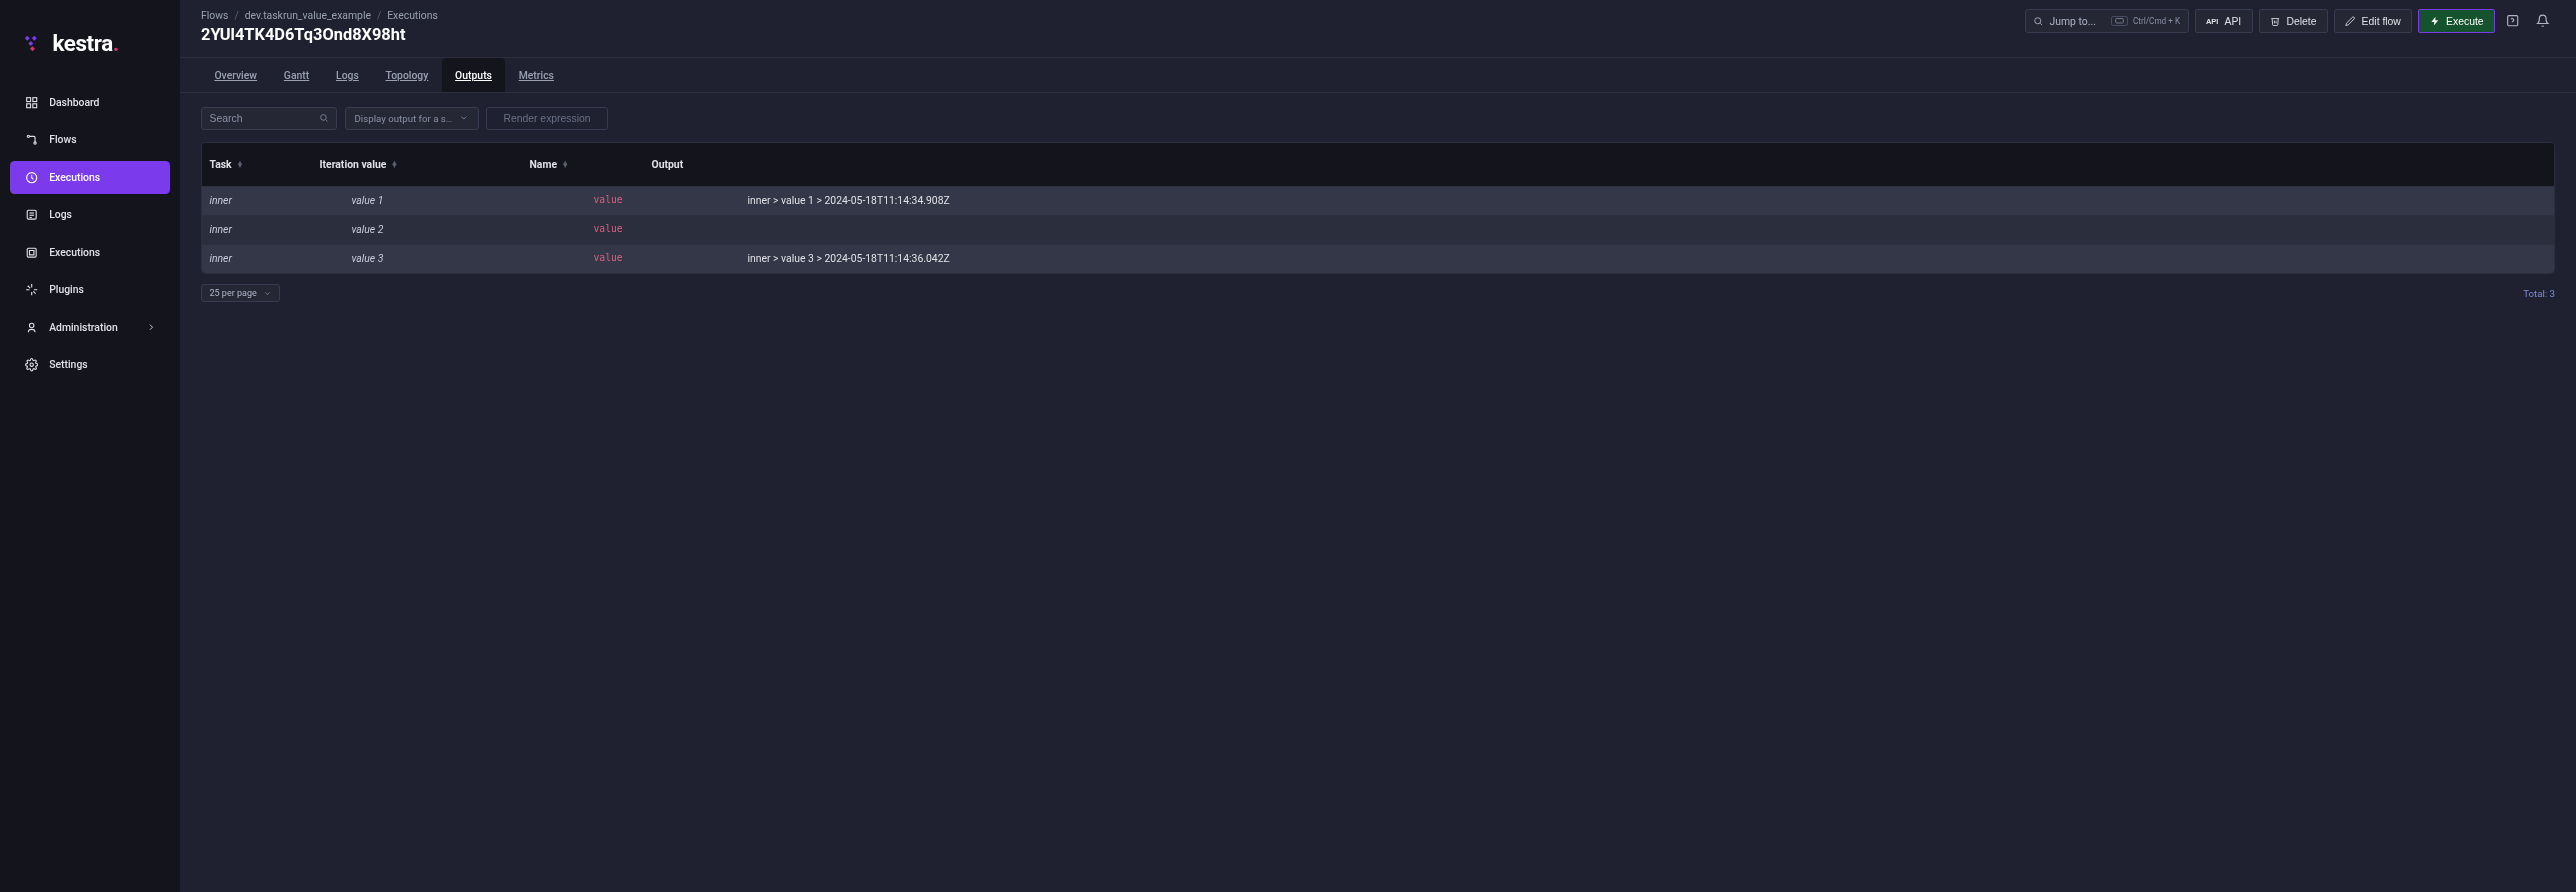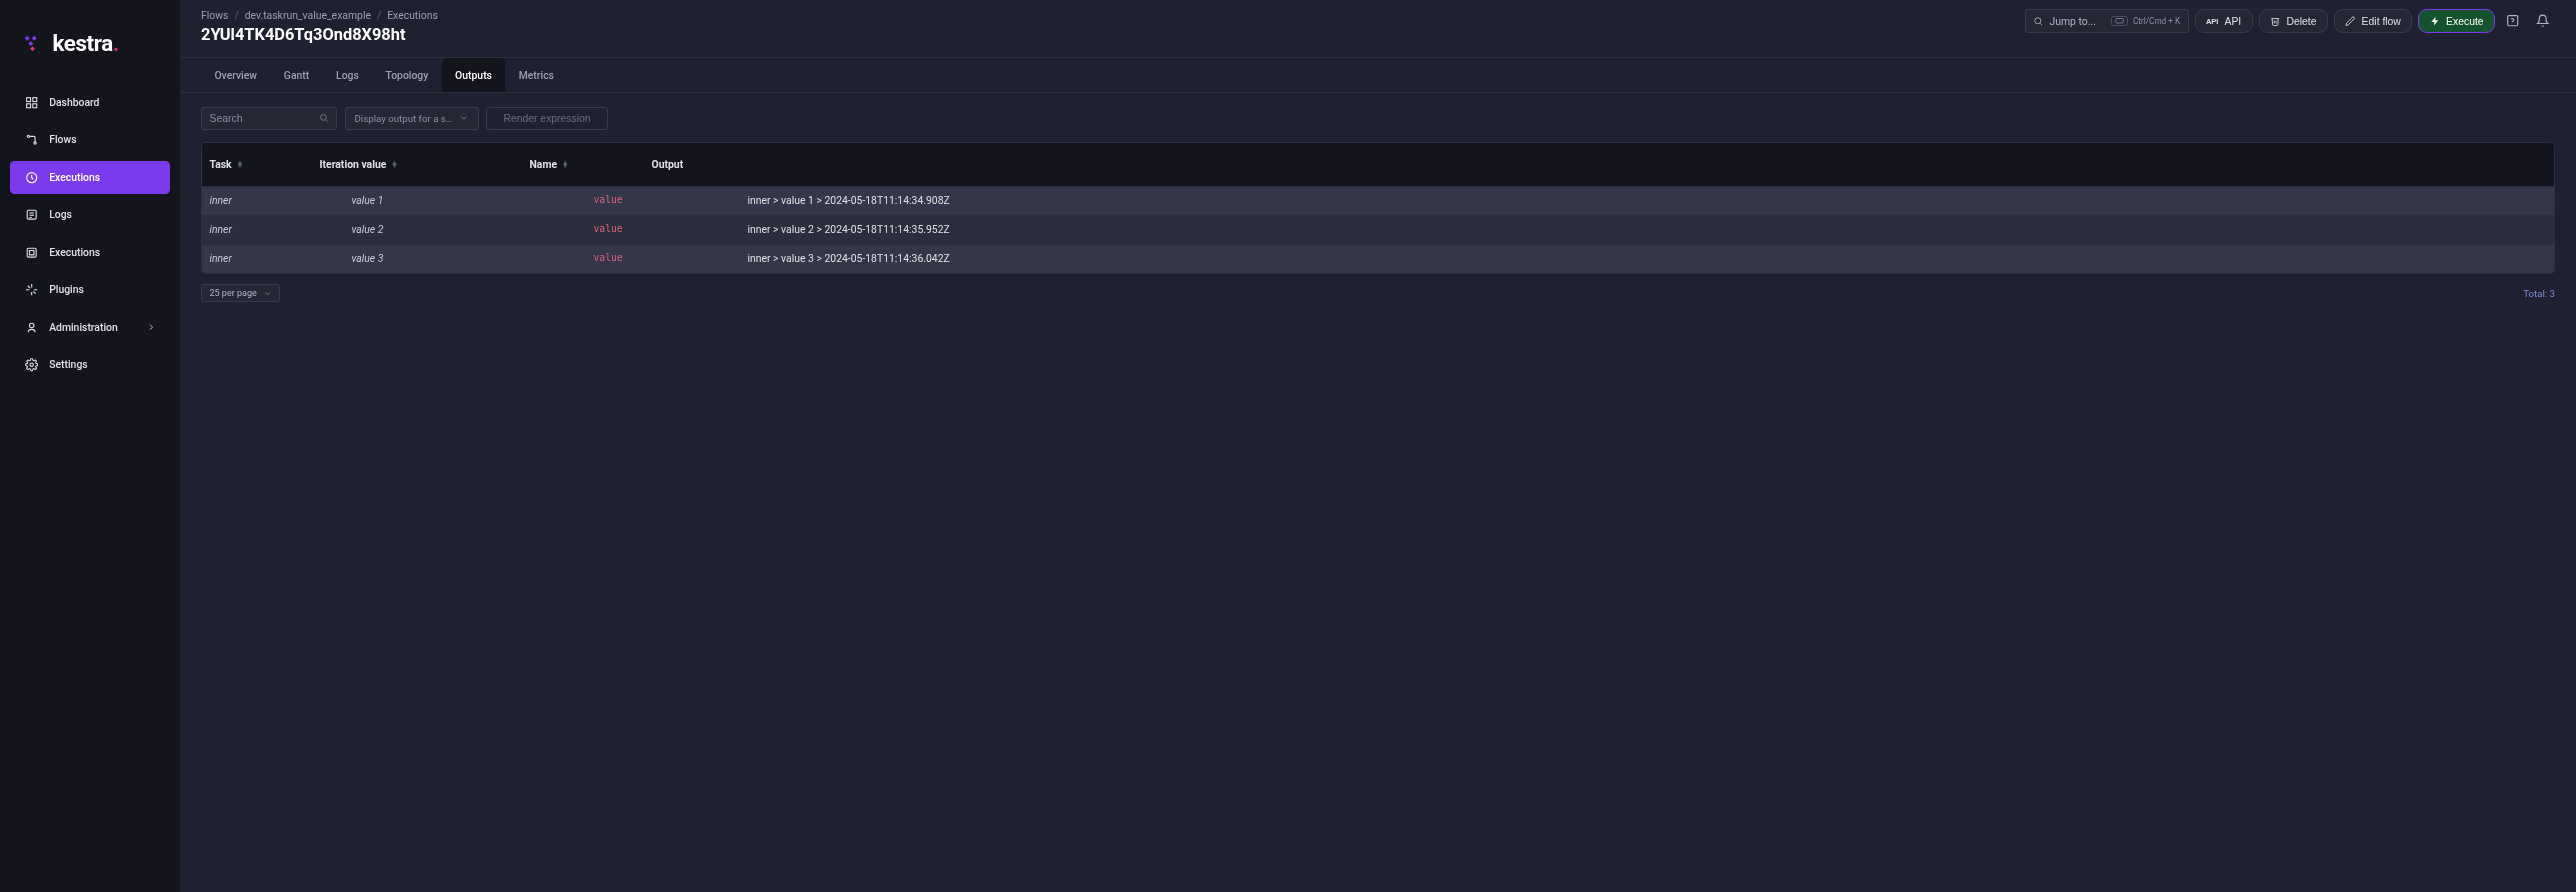--- a/index.html
+++ b/index.html
@@ -132,21 +132,21 @@
   padding: 0.7px 3px;
   display:flex;
   align-items:center;
   gap:3px;
 }
 .btn {
   display: flex;
   align-items: center;
   gap: 6px;
   padding: 5.2px 10.4px;
-  border-radius: 9px;
+  border-radius: 2px;
   border: 0.7px solid #383b4f;
   background: #252735;
   color: #e0e1e6;
   font-weight: 500;
   cursor: pointer;
   font-size: 10.4px;
 }
 .btn.primary {
   background: #14532d;
   border-color: #7c3aed;
@@ -164,20 +164,21 @@
 .tabs {
   display: flex;
   padding: 0 21px;
   border-bottom: 0.7px solid #2d2f3e;
 }
 .tab {
   padding: 10.4px 13.4px;
   color: #9aa0b0;
   font-weight: 500;
   cursor: pointer;
+  text-decoration: underline;
 }
 .tab.active {
   background: #13141c;
   color: #fff;
   border-radius: 4.5px 4.5px 0 0;
 }
 .content {
   padding: 13.4px 21px;
 }
 .filters {
@@ -539,21 +540,20 @@
         <div class="table-row">
           <div class="td col-task td-task">inner</div>
           <div class="td col-iter td-iter">value 1</div>
           <div class="td col-name td-name">value</div>
           <div class="td col-output td-output">inner &gt; value 1 &gt; 2024-05-18T11:14:34.908Z</div>
         </div>
         <div class="table-row">
           <div class="td col-task td-task">inner</div>
           <div class="td col-iter td-iter">value 2</div>
           <div class="td col-name td-name">value</div>
-          <div class="td col-output td-output">inner &gt; value 2 &gt; 2024-05-18T11:14:35.952Z</div>
         </div>
         <div class="table-row">
           <div class="td col-task td-task">inner</div>
           <div class="td col-iter td-iter">value 3</div>
           <div class="td col-name td-name">value</div>
           <div class="td col-output td-output">inner &gt; value 3 &gt; 2024-05-18T11:14:36.042Z</div>
         </div>
       </div>
 
       <div class="table-footer">

